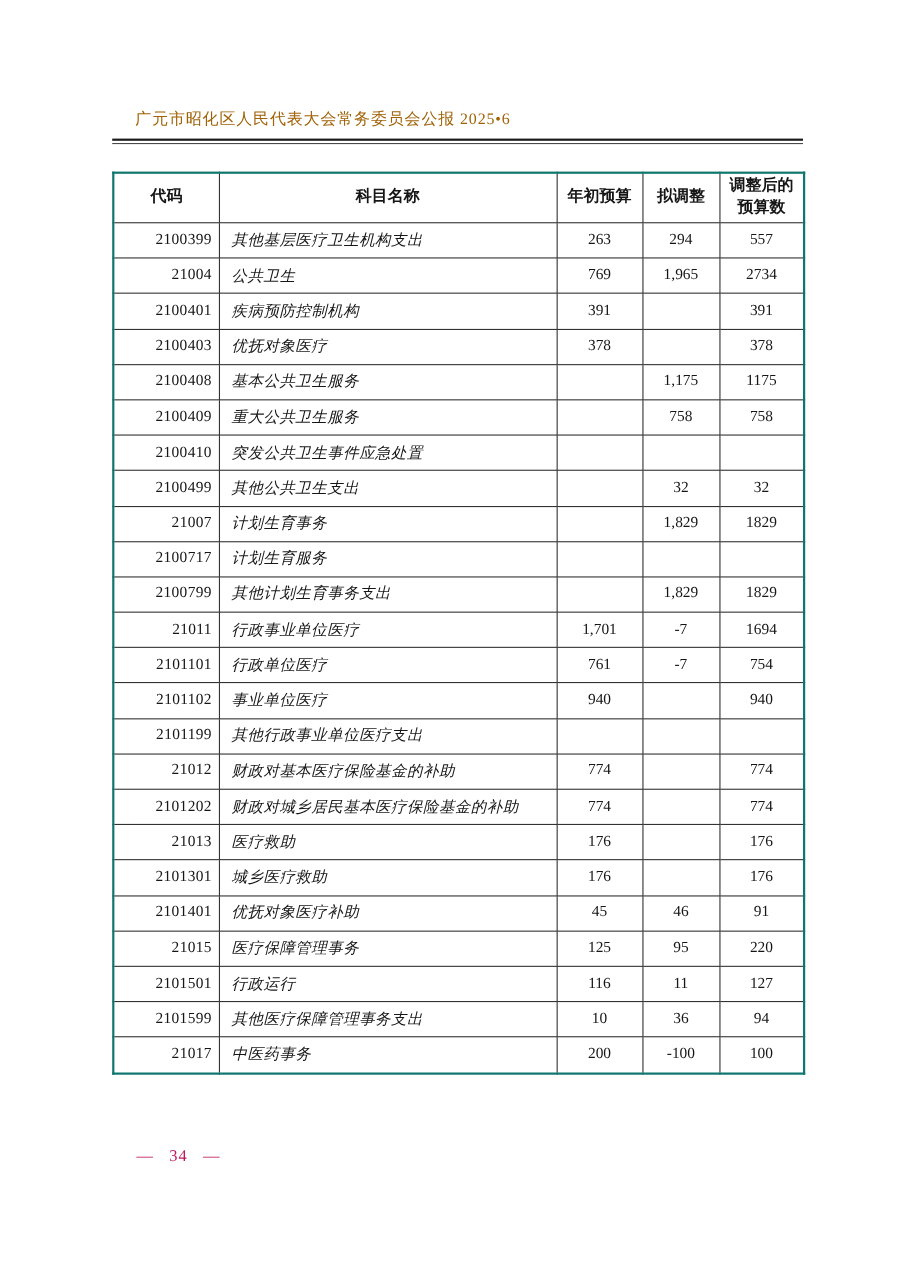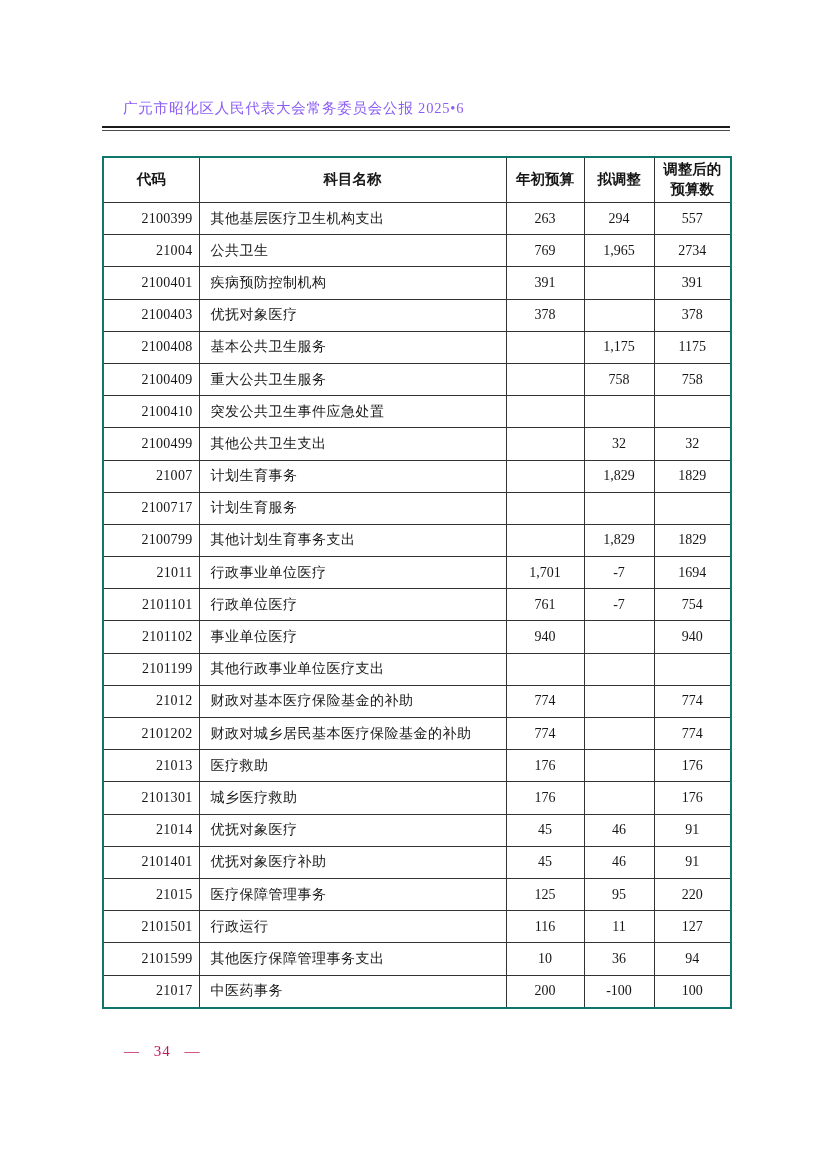--- a/index.html
+++ b/index.html
@@ -19,21 +19,21 @@
     inset: 0;
     background: #ffffff;
   }
   .masthead {
     position: absolute;
     left: 123px;
     top: 99px;
     font-size: 14.5px;
     letter-spacing: 0.8px;
     white-space: nowrap;
-    color: #8b5cf6;
+    color: #a16207;
   }
   .masthead-rule {
     position: absolute;
     left: 102px;
     top: 126px;
     width: 628px;
     height: 2px;
     border-top: 2px solid #1b1b1b;
     border-bottom: 1px solid #4a4a4a;
   }
@@ -70,20 +70,21 @@
   }
   .budget-table td.col-code {
     text-align: right;
     padding-left: 11px;
     letter-spacing: 0.3px;
   }
   .budget-table td.col-name {
     text-align: left;
     padding-left: 11px;
     letter-spacing: 0.5px;
+    font-style: italic;
   }
   .budget-table td.col-initial,
   .budget-table td.col-adjust,
   .budget-table td.col-final {
     text-align: center;
   }
   .page-number {
     position: absolute;
     left: 124px;
     top: 1043px;
@@ -252,27 +253,20 @@
           <td class="col-final">176</td>
         </tr>
         <tr>
           <td class="col-code">2101301</td>
           <td class="col-name">城乡医疗救助</td>
           <td class="col-initial">176</td>
           <td class="col-adjust"></td>
           <td class="col-final">176</td>
         </tr>
         <tr>
-          <td class="col-code">21014</td>
-          <td class="col-name">优抚对象医疗</td>
-          <td class="col-initial">45</td>
-          <td class="col-adjust">46</td>
-          <td class="col-final">91</td>
-        </tr>
-        <tr>
           <td class="col-code">2101401</td>
           <td class="col-name">优抚对象医疗补助</td>
           <td class="col-initial">45</td>
           <td class="col-adjust">46</td>
           <td class="col-final">91</td>
         </tr>
         <tr>
           <td class="col-code">21015</td>
           <td class="col-name">医疗保障管理事务</td>
           <td class="col-initial">125</td>

